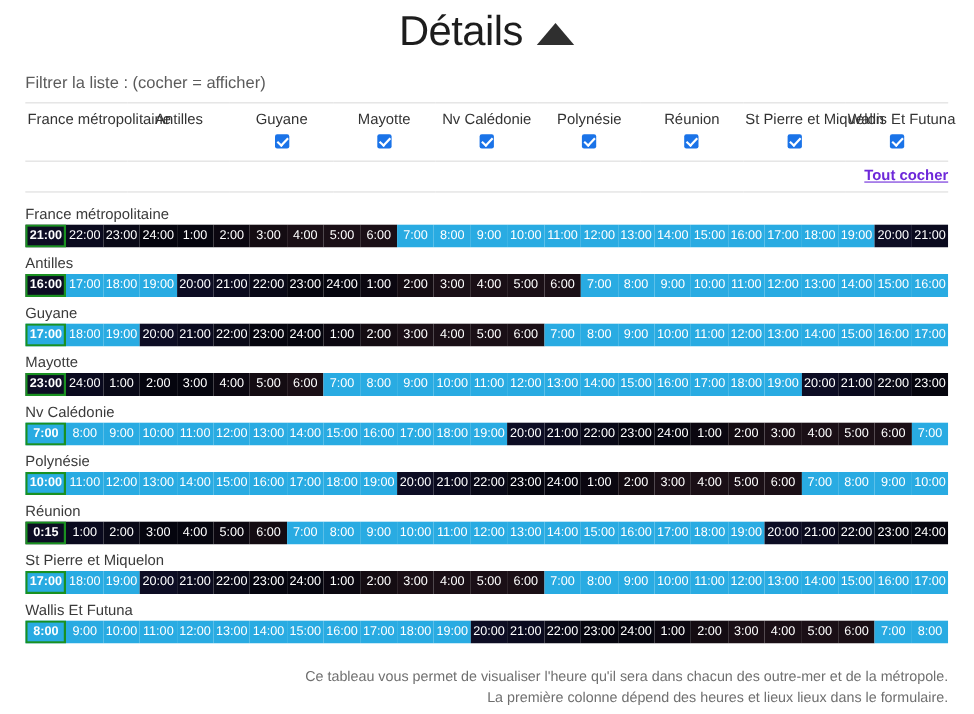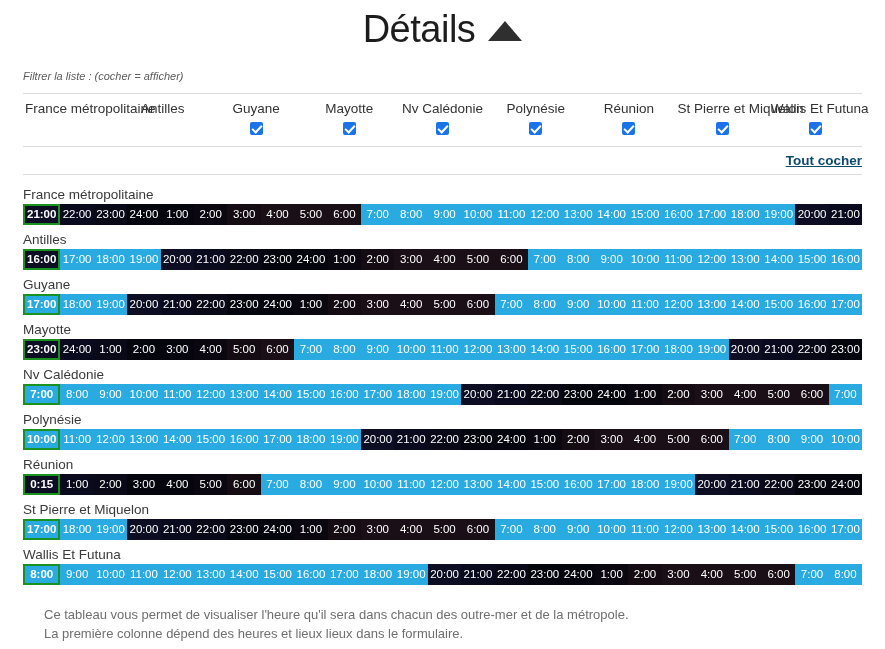--- a/index.html
+++ b/index.html
@@ -46,25 +46,24 @@
     width: 0; height: 0;
     border-left: 17px solid transparent;
     border-right: 17px solid transparent;
     border-bottom: 20px solid #2f2f2f;
     position: relative;
     top: 2px;
   }
 
   
   .filter-label {
-    font-size: 11px;
+    font-size: 15px;
     color: #5b5b5b;
     padding: 14px 0 9px 0;
     line-height: 16px;
-    font-style: italic;
   }
   .filter-table {
     width: 100%;
     border-collapse: collapse;
     table-layout: fixed;
   }
   .filter-table td {
     border-top: 1px solid #dcdcdc;
     border-bottom: 1px solid #dcdcdc;
     padding: 6px 2px 9px 2px;
@@ -106,21 +105,21 @@
 
   .toutcocher-row td {
     border-top: 0;
     border-bottom: 1px solid #dcdcdc;
     padding: 4px 0 5px 0;
     text-align: right;
   }
   .tout-cocher {
     font-size: 13.5px;
     font-weight: bold;
-    color: #0c4a6e;
+    color: #6d28d9;
     text-decoration: underline;
     cursor: pointer;
     display: inline-block;
   }
 
   
   .timelines {
     padding-top: 11px;
   }
   .tl-block { margin-bottom: 6px; }
@@ -162,21 +161,21 @@
     font-size: 11.5px;
   }
 
   
   .footer {
     padding: 14px 0 0 21px;
     font-size: 13px;
     color: #6f6f6f;
     line-height: 19px;
   }
-  .footer div { white-space: nowrap; }
+  .footer div { white-space: nowrap; text-align: right; }
 </style>
 </head>
 <body>
 
 <div class="page">
 
   <div class="title-bar">
     <div class="title-row">
       <span class="title-text">Détails</span>
       <span class="caret-up"></span>

